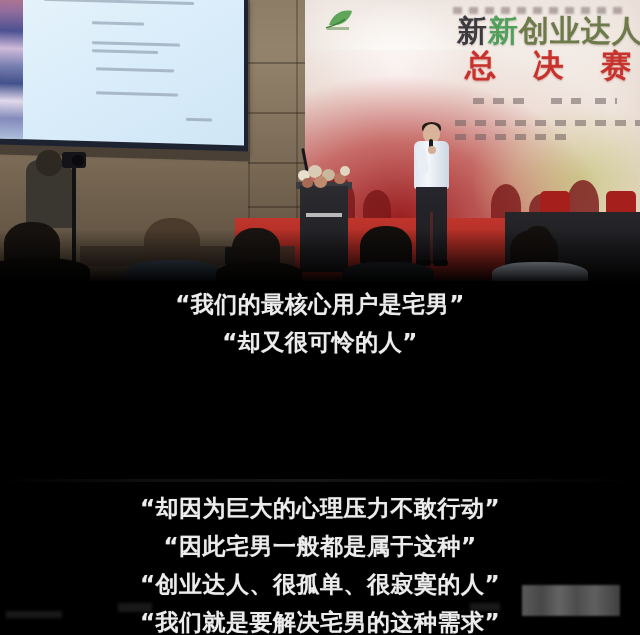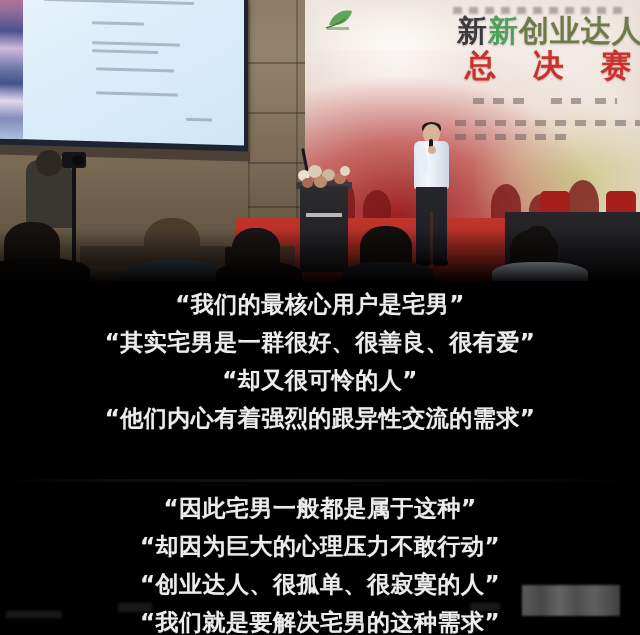--- a/index.html
+++ b/index.html
@@ -562,30 +562,28 @@
     <div class="aud-head" style="left:510px; top:230px; width:48px; height:42px; background:#14100e;"></div>
     <div class="aud-shoulder" style="left:492px; top:262px; width:96px;  height:26px; background:#ccd8e6;"></div>
 
     <div class="photo-vignette"></div>
   </div>
 
   <div class="subtitles">
 
     <div class="sub-group" id="group-top">
       <span class="sub-line">“我们的最核心用户是宅男”</span>
-      <span class="sub-line">“其实宅男是一群很好、很善良、很有爱”</span>
       <span class="sub-line">“却又很可怜的人”</span>
-      <span class="sub-line">“他们内心有着强烈的跟异性交流的需求”</span>
     </div>
 
     <div class="seam"></div>
 
     <div class="sub-group" id="group-bottom">
+      <span class="sub-line">“却因为巨大的心理压力不敢行动”</span>
       <span class="sub-line">“因此宅男一般都是属于这种”</span>
-      <span class="sub-line">“却因为巨大的心理压力不敢行动”</span>
       <span class="sub-line">“创业达人、很孤单、很寂寞的人”</span>
       <span class="sub-line">“我们就是要解决宅男的这种需求”</span>
     </div>
 
     <div class="censor-block"></div>
     <div class="ghost-mark" style="left:6px;   top:330px; width:56px; height:7px;"></div>
     <div class="ghost-mark" style="left:118px; top:322px; width:34px; height:9px;"></div>
     <div class="ghost-mark" style="left:470px; top:322px; width:30px; height:8px;"></div>
   </div>
 

